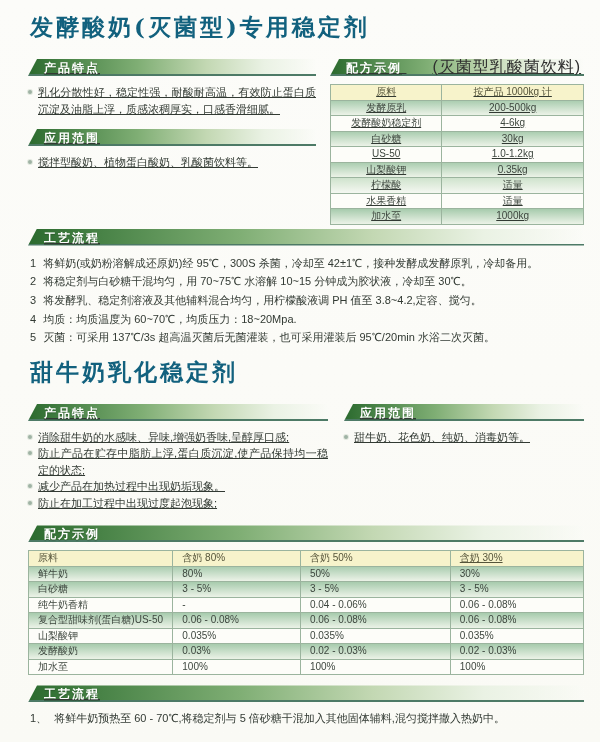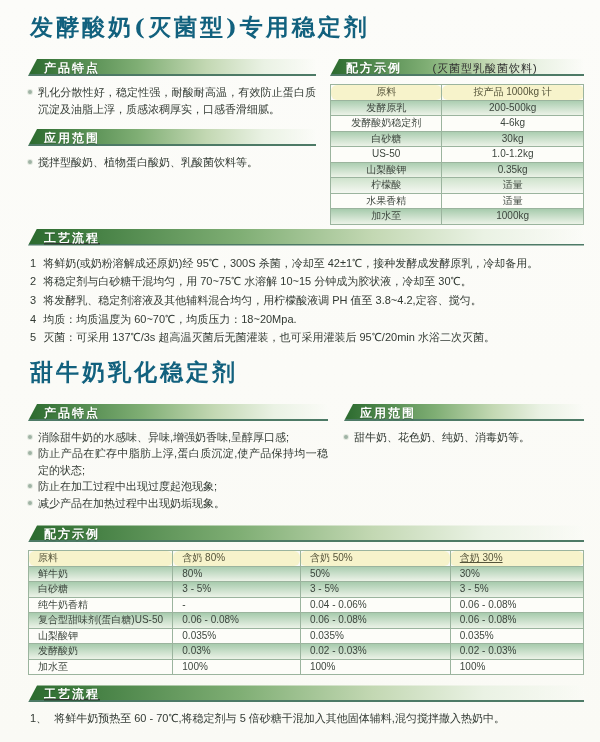--- a/index.html
+++ b/index.html
@@ -23,54 +23,54 @@
     padding: 8px 16px 4px 28px;
     font-family: "Liberation Sans", sans-serif;
     color: var(--body_ink);
   }
   .title {
     font-family: "DejaVu Serif", serif;
     font-size: 23px; font-weight: bold; letter-spacing: 3px;
     color: var(--title_ink);
     margin: 4px 0 16px 2px;
   }
-  .cols { display: flex; align-items: flex-start; }
+  .cols { display: flex; align-items: flex-start; text-decoration: underline; }
   .col-l1 { width: 288px; flex: 0 0 288px; margin-right: 14px; }
   .col-r1 { flex: 1 1 auto; }
   .col-l2 { width: 300px; flex: 0 0 300px; margin-right: 16px; }
   .col-r2 { flex: 1 1 auto; }
   .bar {
     position: relative; height: 17px; line-height: 15px;
     background: linear-gradient(90deg, var(--bar_dark) 0%, #4a8448 14%, var(--bar_mid) 38%, #c3d8b3 62%, var(--bar_light) 82%, rgba(250,252,248,0.2) 100%);
     border-bottom: 2px solid var(--bar_underline);
     clip-path: polygon(9px 0, 100% 0, 100% 100%, 0 100%);
     margin-bottom: 8px;
     white-space: nowrap;
   }
   .bar-label {
     color: #ffffff; font-weight: bold; font-size: 12px;
     letter-spacing: 2px; margin-left: 16px;
     text-shadow: 0 1px 1px rgba(30,60,30,0.45);
   }
-  .bar-note { font-size: 11px; color: #2f2f2f; margin-left: 26px; letter-spacing: 1px; }
+  .bar-note { font-size: 16px; color: #2f2f2f; margin-left: 26px; letter-spacing: 1px; }
   ul.bullets { list-style: none; font-size: 11px; line-height: 1.5; margin: 2px 0 12px 0; }
   ul.bullets li { position: relative; padding-left: 10px; text-align: justify; }
   ul.bullets li::before {
     content: ""; position: absolute; left: 0; top: 6px;
     width: 4px; height: 4px; border-radius: 50%;
     background: #9fb3a4; box-shadow: 0 0 0 1px #e2e8df;
   }
   table.tbl {
     width: 100%; border-collapse: collapse;
     font-size: 10px; line-height: 1.25; color: #3c453d;
     border: 1px solid #8fa58f;
     margin-top: 2px;
   }
   .tbl th, .tbl td { border: 1px solid var(--table_border); padding: 1px 5px; }
-  .tbl th { background: var(--table_header_bg); font-weight: normal; color: #55543a; border-radius: 6px; }
+  .tbl th { background: var(--table_header_bg); font-weight: normal; color: #55543a; }
   .tbl tr.shade-1 { background: linear-gradient(180deg, var(--row_green_top) 0%, var(--row_green_bottom) 90%); }
   .tbl tr.shade-2 { background: linear-gradient(180deg, #cfe3cd 0%, #f3f7f0 90%); }
   .tbl tr.shade-0 { background: var(--row_white); }
   .tbl-1 th, .tbl-1 td { text-align: center; }
   .tbl-1 th:first-child { width: 44%; }
   .tbl-2 th, .tbl-2 td { text-align: left; padding-left: 9px; }
   .tbl-2 th:nth-child(1) { width: 26%; }
   .tbl-2 th:nth-child(2) { width: 23%; }
   .tbl-2 th:nth-child(3) { width: 27%; }
   .tbl-2 th:nth-child(4) { width: 24%; text-decoration: underline; }
@@ -189,22 +189,22 @@
     <h1 class="title">甜牛奶乳化稳定剂</h1>
 
     <div class="cols">
       <div class="col-l2">
         <div class="bar">
           <span class="bar-label">产品特点</span>
         </div>
         <ul class="bullets">
             <li>消除甜牛奶的水感味、异味,增强奶香味,呈醇厚口感;</li>
             <li>防止产品在贮存中脂肪上浮,蛋白质沉淀,使产品保持均一稳定的状态;</li>
+            <li>减少产品在加热过程中出现奶垢现象。</li>
             <li>防止在加工过程中出现过度起泡现象;</li>
-            <li>减少产品在加热过程中出现奶垢现象。</li>
           </ul>
       </div>
 
       <div class="col-r2">
         <div class="bar">
           <span class="bar-label">应用范围</span>
         </div>
         <ul class="bullets">
             <li>甜牛奶、花色奶、纯奶、消毒奶等。</li>
           </ul>

